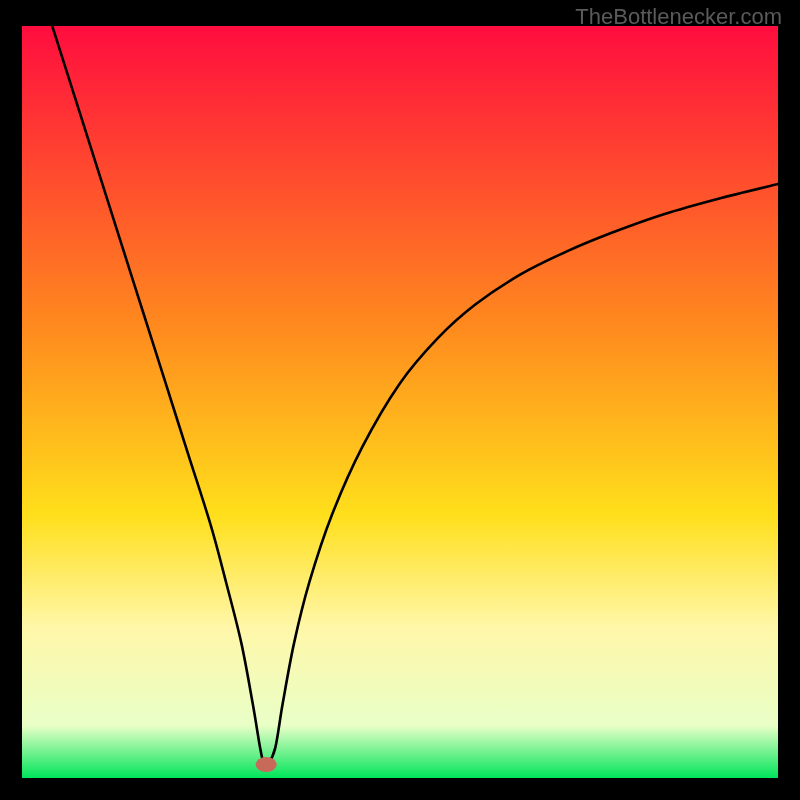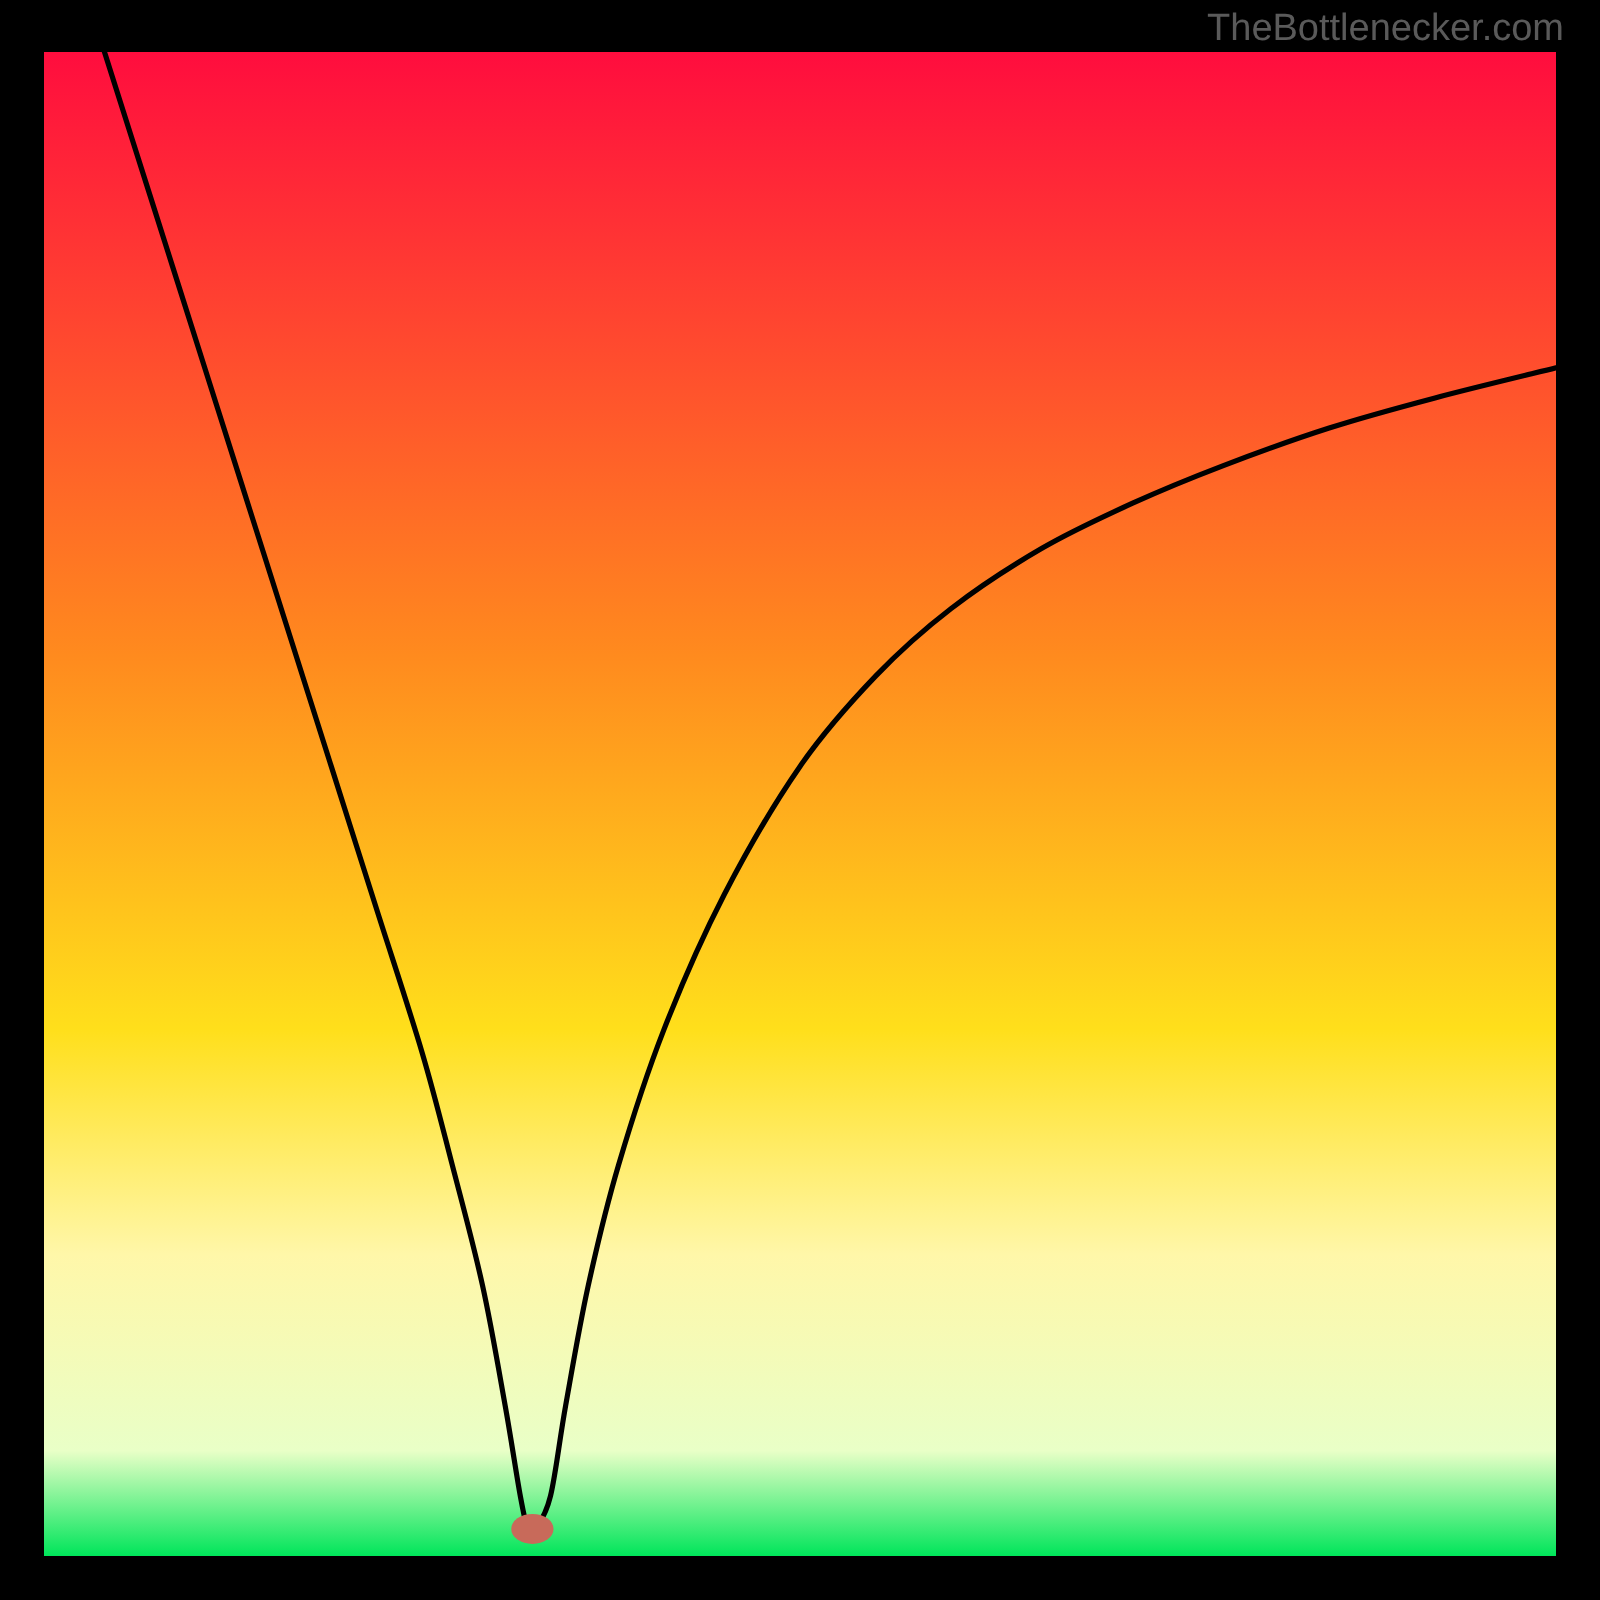--- a/index.html
+++ b/index.html
@@ -9,21 +9,21 @@
     height: 800px;
     background: #000;
     position: relative;
     font-family: Arial, sans-serif;
   }
   .watermark {
     position: absolute;
     top: 4px;
     right: 18px;
     color: #5a5a5a;
-    font-size: 19px;
+    font-size: 22px;
     font-weight: 500;
     z-index: 10;
   }
   .plot-area {
     position: absolute;
     left: 22px;
     top: 26px;
     width: 756px;
     height: 752px;
   }

